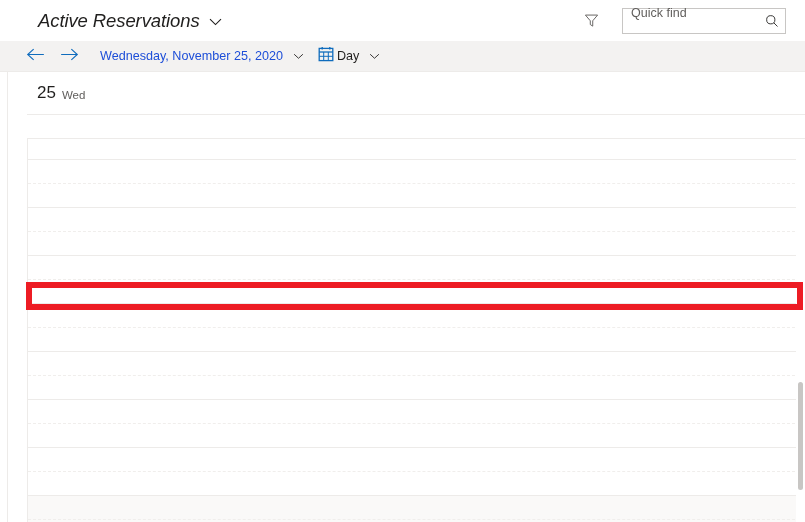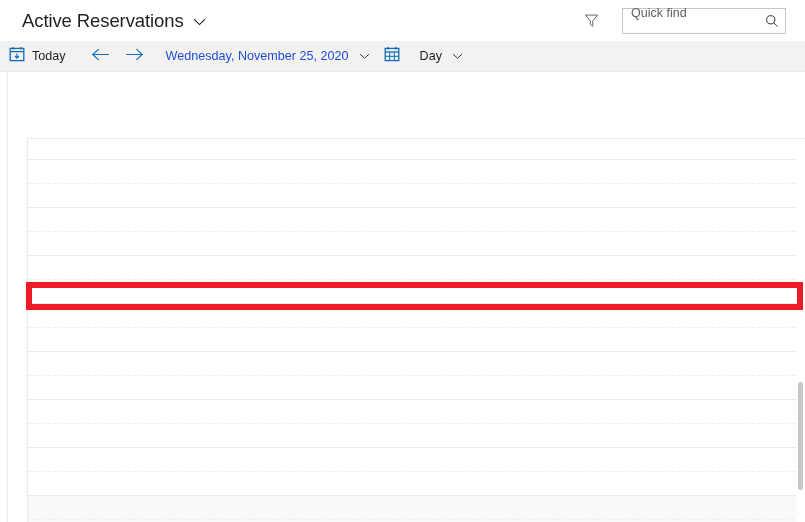--- a/index.html
+++ b/index.html
@@ -22,22 +22,23 @@
     left: 0; top: 0;
     width: 805px;
     height: 41px;
     background: #ffffff;
     display: flex;
     align-items: center;
   }
   .title-wrap {
     display: flex;
     align-items: center;
-    margin-left: 22px;
+    margin-left: 38px;
     cursor: pointer;
+    font-style: italic;
   }
   .app-title {
     font-size: 18.5px;
     color: #201f1e;
     letter-spacing: -0.1px;
     white-space: nowrap;
   }
   .title-chevron {
     margin-left: 9px;
     display: block;
@@ -132,21 +133,21 @@
     color: #1d4ed8;
   }
   .cb-chev {
     margin-left: 10px;
     display: flex;
     align-items: center;
     color: #201f1e;
     cursor: pointer;
   }
   .cb-view { margin-left: 14px; }
-  .cb-view .cb-label { margin-left: 20px; text-align: center; }
+  .cb-view .cb-label { margin-left: 3px; text-align: center; }
 
   
   .calendar {
     position: absolute;
     left: 0; top: 72px;
     width: 805px;
     height: 450px;
     background: #ffffff;
   }
   .left-rail {
@@ -299,32 +300,20 @@
             <circle cx="6.6" cy="6.6" r="4.7" fill="none" stroke="currentColor" stroke-width="1.1"></circle>
             <line x1="10.1" y1="10.1" x2="14.3" y2="14.3" stroke="currentColor" stroke-width="1.1"></line>
           </svg>
       </span>
     </div>
   </div>
 </div>
 
 <div class="command-bar">
 
-  <div class="cb-item cb-today">
-    <span>
-      <svg width="16" height="16" viewBox="0 0 16 16">
-        <rect x="1.2" y="2.4" width="13.6" height="12.2" fill="none" stroke="#0f6cbd" stroke-width="1.3"></rect>
-        <line x1="1.2" y1="5.6" x2="14.8" y2="5.6" stroke="#0f6cbd" stroke-width="1.3"></line>
-        <line x1="4.2" y1="1" x2="4.2" y2="3.6" stroke="#0f6cbd" stroke-width="1.3"></line>
-        <line x1="11.8" y1="1" x2="11.8" y2="3.6" stroke="#0f6cbd" stroke-width="1.3"></line>
-        <path d="M8 7.6 V11.8 M6 10 L8 12.1 L10 10" fill="none" stroke="#0f6cbd" stroke-width="1.2"></path>
-      </svg>
-    </span>
-    <span class="cb-label">Today</span>
-  </div>
 
   <div class="cb-item cb-arrow first">
     <span>
       <svg width="19" height="13" viewBox="0 0 20 14">
           <path d="M19 7 H2 M8 1.2 L1.6 7 L8 12.8" fill="none" stroke="#0f6cbd" stroke-width="1.2"></path>
         </svg>
     </span>
   </div>
 
   <div class="cb-item cb-arrow">
@@ -362,20 +351,24 @@
           <path d="M1 1.4 L6 6 L11 1.4" fill="none" stroke="currentColor" stroke-width="1"></path>
         </svg>
     </span>
   </div>
 </div>
 
 <div class="calendar">
 
   <div class="left-rail"></div>
 
+  <div class="day-header">
+    <span class="day-num">25</span>
+    <span class="day-dow">Wed</span>
+  </div>
 
   <div class="allday-strip"></div>
 
   <div class="grid-scroll">
     <div class="grid-body">
         <div class="hour-row" style="top: 21px;">
           <div class="half"></div>
         </div>
         <div class="hour-row" style="top: 69px;">
           <div class="half"></div>

